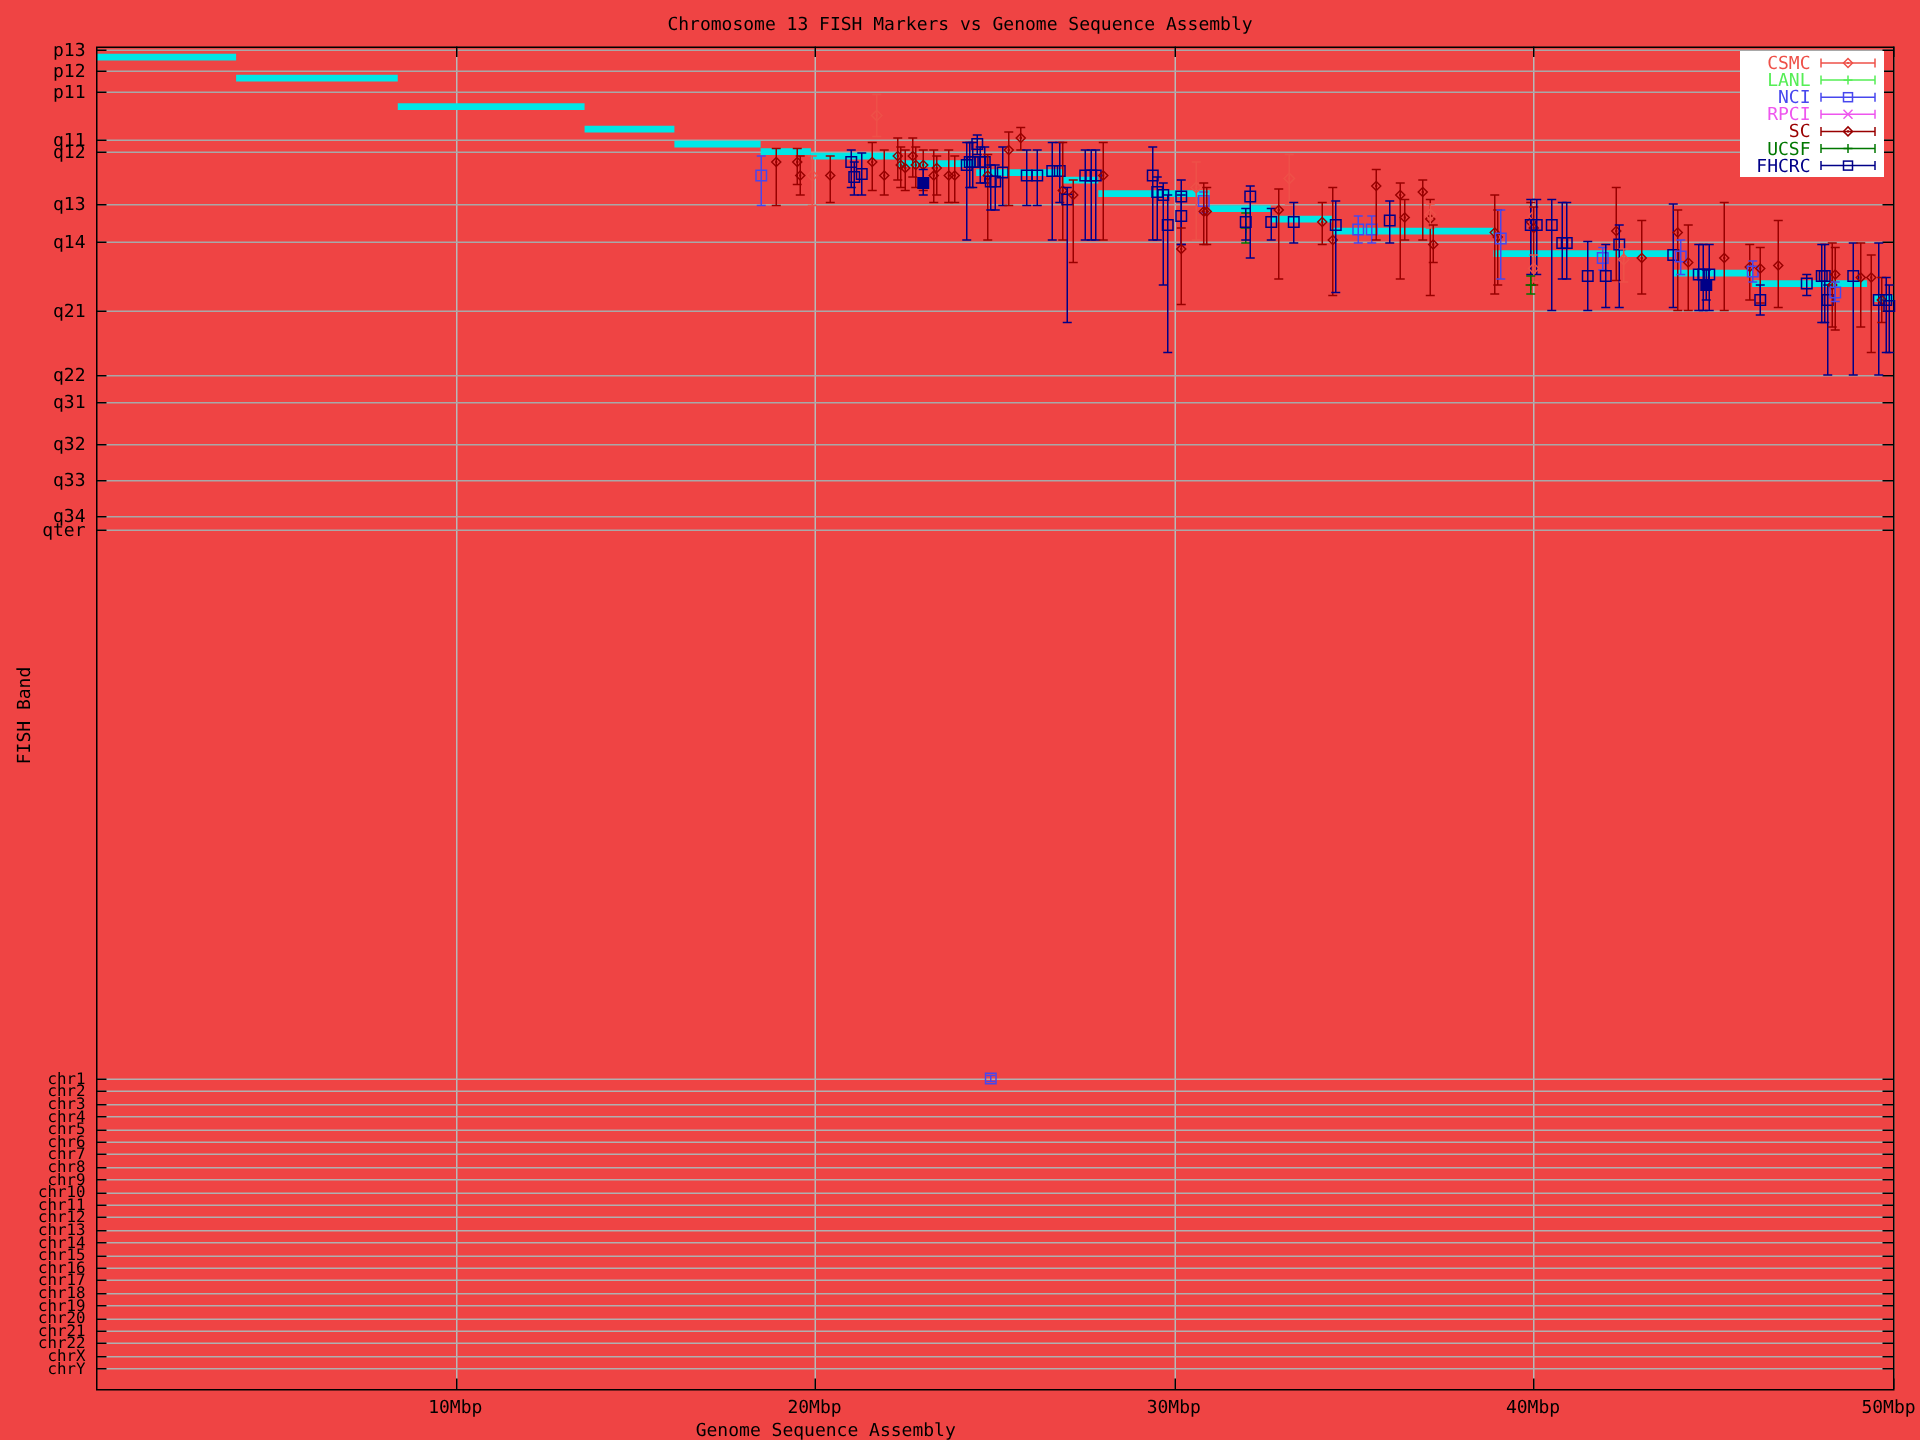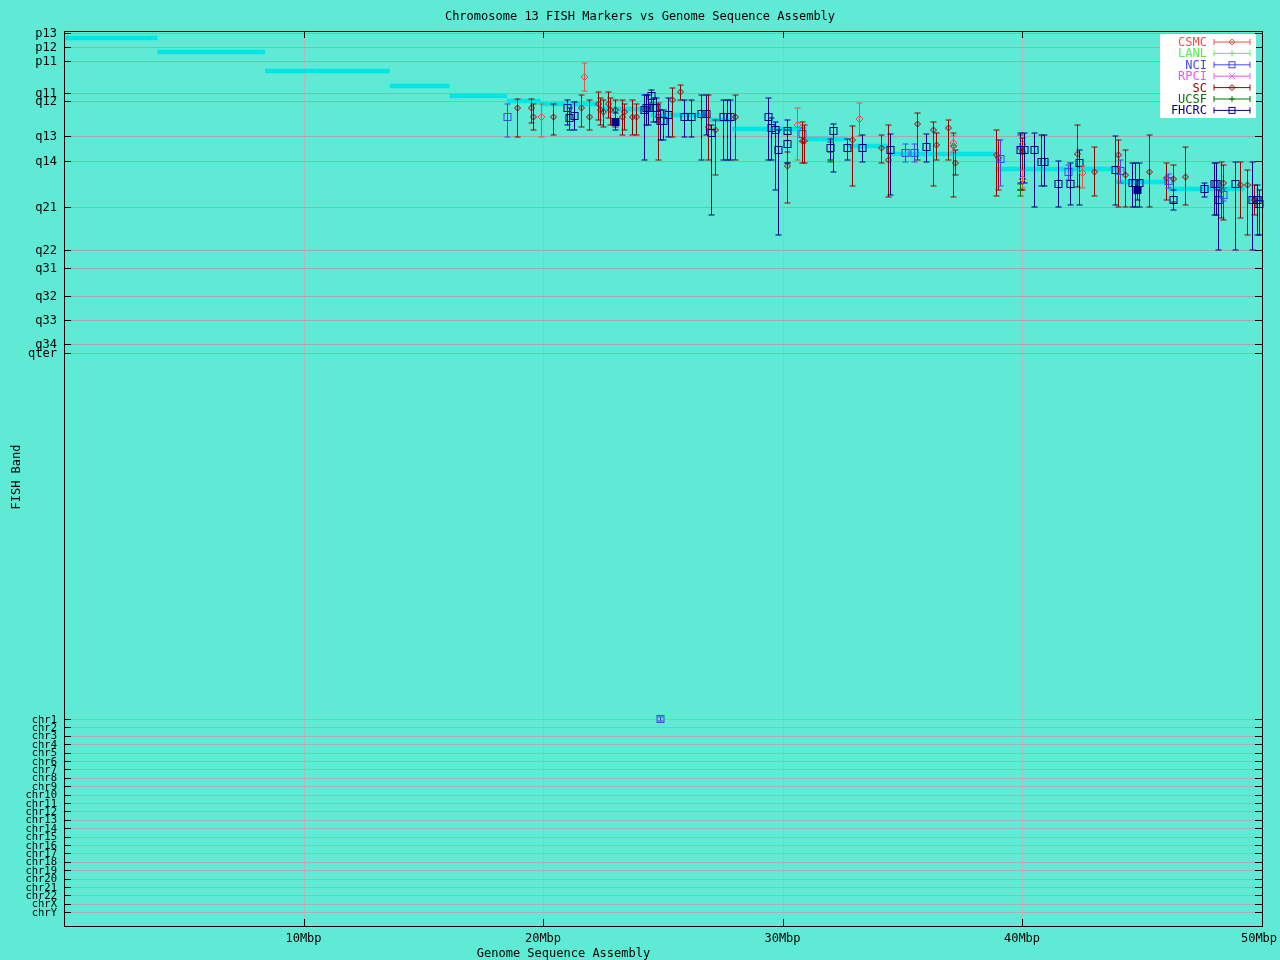--- a/index.html
+++ b/index.html
@@ -1,20 +1,20 @@
 <!DOCTYPE html>
 <html><head>
 <meta charset="utf-8">
 <style>
   html,body{margin:0;padding:0;background:#ffffff;}
-  .stage{position:relative;width:1280px;height:960px;background:#5eead4;overflow:hidden;
+  .stage{position:relative;width:1280px;height:960px;background:#ef4444;overflow:hidden;
          font-family:"DejaVu Sans Mono","Liberation Mono",monospace;}
   .title{position:absolute;top:9px;left:0;width:1280px;text-align:center;
          font-size:12px;color:#000;letter-spacing:0px;}
-  .xlabel{position:absolute;top:946px;left:17px;width:1093px;text-align:center;
+  .xlabel{position:absolute;top:946px;left:4px;width:1093px;text-align:center;
           font-size:12px;color:#000;}
   .ylabel{position:absolute;left:-34px;top:470px;width:100px;text-align:center;
           font-size:12px;color:#000;transform:rotate(-90deg);transform-origin:center center;}
   svg{position:absolute;left:0;top:0;}
   text{font-family:"DejaVu Sans Mono","Liberation Mono",monospace;}
 </style>
 </head>
 <body>
 
 <div class="stage">

